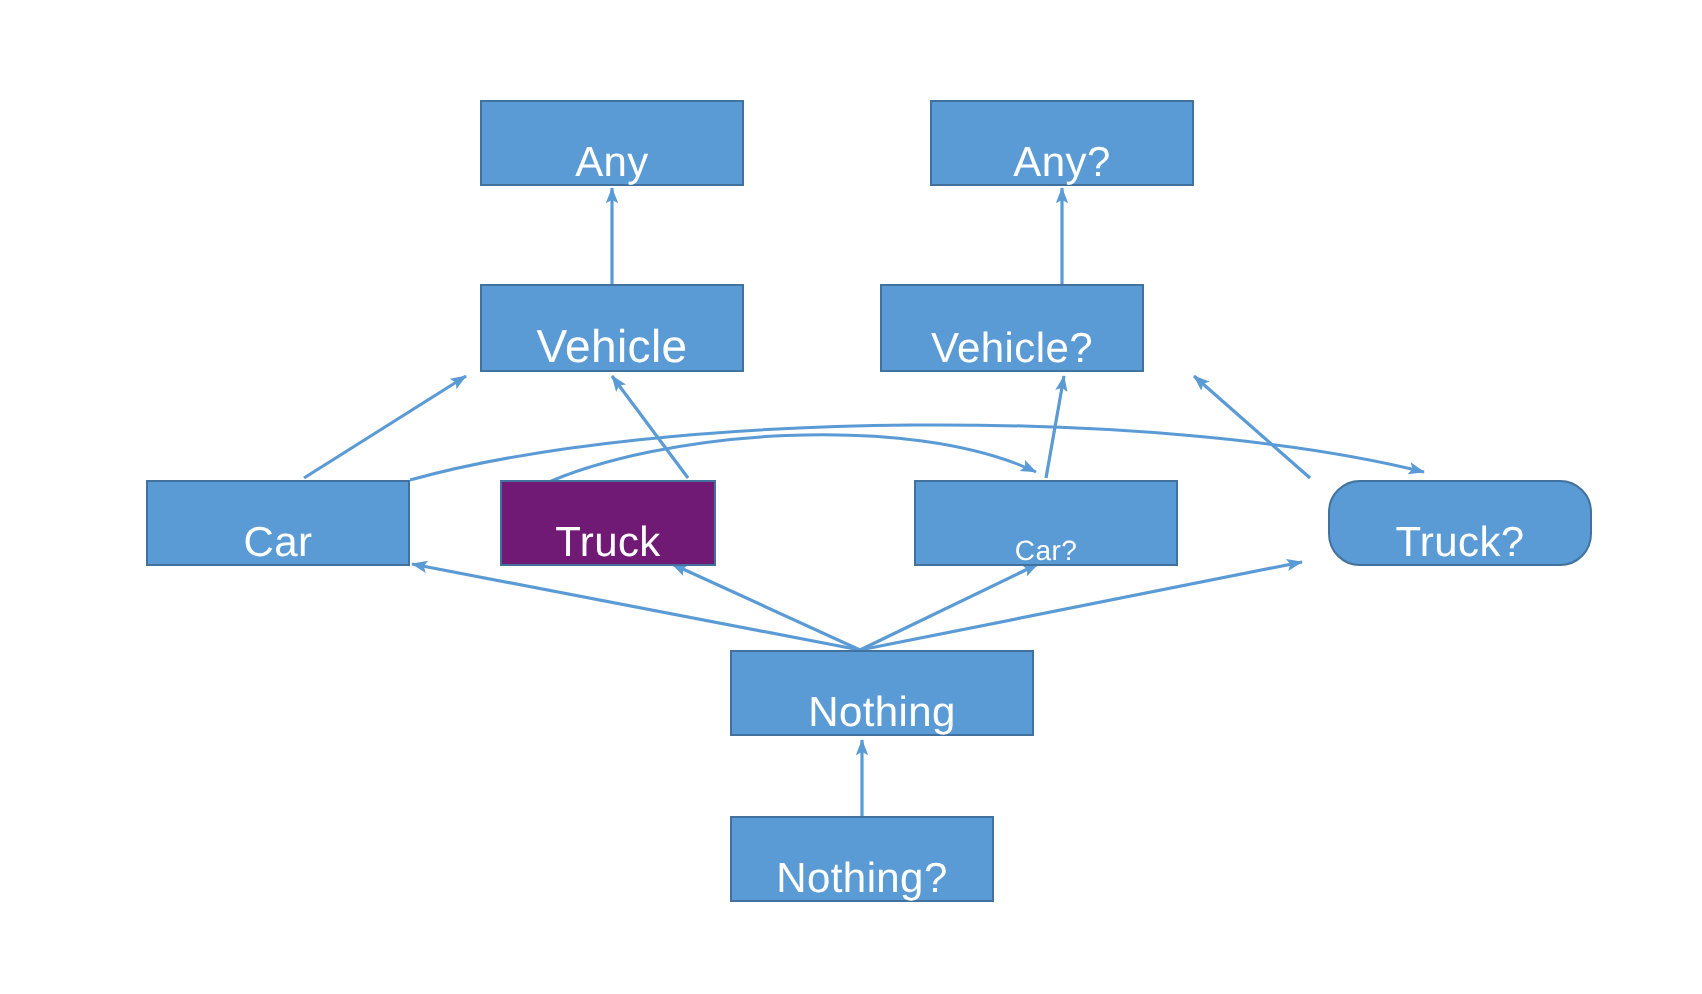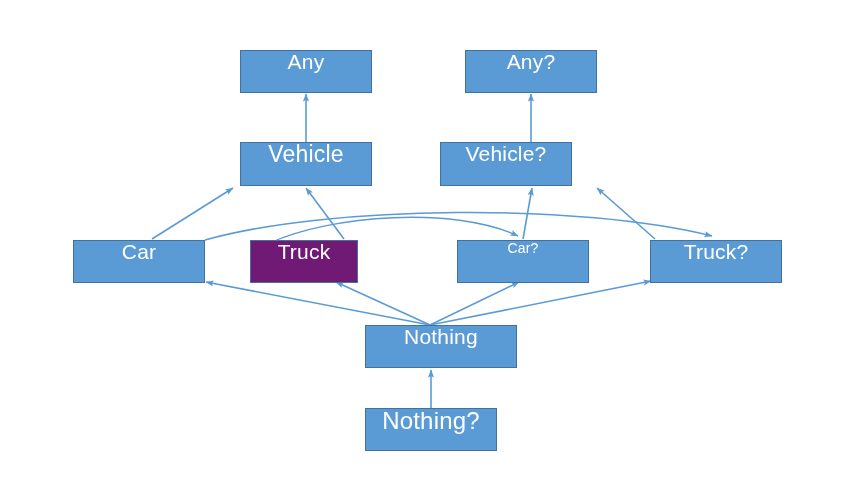--- a/index.html
+++ b/index.html
@@ -27,21 +27,21 @@
     width: 851px;
     height: 497px;
   }
   .node {
     position: absolute;
     box-sizing: border-box;
     background: #5B9BD5;
     border: 1px solid #41719C;
     color: #ffffff;
     display: flex;
-    align-items: flex-start;
+    align-items: flex-end;
     justify-content: center;
     font-family: "Liberation Sans", sans-serif;
     font-size: 21px;
     font-weight: 400;
     line-height: 1;
     letter-spacing: 0.2px;
     white-space: nowrap;
     user-select: none;
   }
   .node-label {
@@ -102,23 +102,23 @@
   </div>
   <div class="node" id="node-car" style="left: 73px; top: 240px; width: 132px; height: 43px; background: rgb(91, 155, 213); border-color: rgb(65, 113, 156); color: rgb(255, 255, 255); font-size: 21px;">
     <span class="node-label">Car</span>
   </div>
   <div class="node" id="node-truck" style="left: 250px; top: 240px; width: 108px; height: 43px; background: #701a75; border-color: rgb(65, 113, 156); color: rgb(255, 255, 255); font-size: 21px;">
     <span class="node-label">Truck</span>
   </div>
   <div class="node" id="node-car-q" style="left: 457px; top: 240px; width: 132px; height: 43px; background: rgb(91, 155, 213); border-color: rgb(65, 113, 156); color: rgb(255, 255, 255); font-size: 14px;">
     <span class="node-label">Car?</span>
   </div>
-  <div class="node" id="node-truck-q" style="left: 650px; top: 240px; width: 132px; height: 43px; background: rgb(91, 155, 213); border-color: rgb(65, 113, 156); color: rgb(255, 255, 255); font-size: 21px;">
+  <div class="node" id="node-truck-q" style="left: 664px; top: 240px; width: 132px; height: 43px; background: rgb(91, 155, 213); border-color: rgb(65, 113, 156); color: rgb(255, 255, 255); font-size: 21px; border-radius: 16px;">
     <span class="node-label">Truck?</span>
   </div>
   <div class="node" id="node-nothing" style="left: 365px; top: 325px; width: 152px; height: 43px; background: rgb(91, 155, 213); border-color: rgb(65, 113, 156); color: rgb(255, 255, 255); font-size: 21px;">
     <span class="node-label">Nothing</span>
   </div>
-  <div class="node" id="node-nothing-q" style="left: 365px; top: 408px; width: 132px; height: 43px; background: rgb(91, 155, 213); border-color: rgb(65, 113, 156); color: rgb(255, 255, 255); font-size: 24px;">
+  <div class="node" id="node-nothing-q" style="left: 365px; top: 408px; width: 132px; height: 43px; background: rgb(91, 155, 213); border-color: rgb(65, 113, 156); color: rgb(255, 255, 255); font-size: 21px;">
     <span class="node-label">Nothing?</span>
   </div>
 
 </div>
 
 </body></html>

